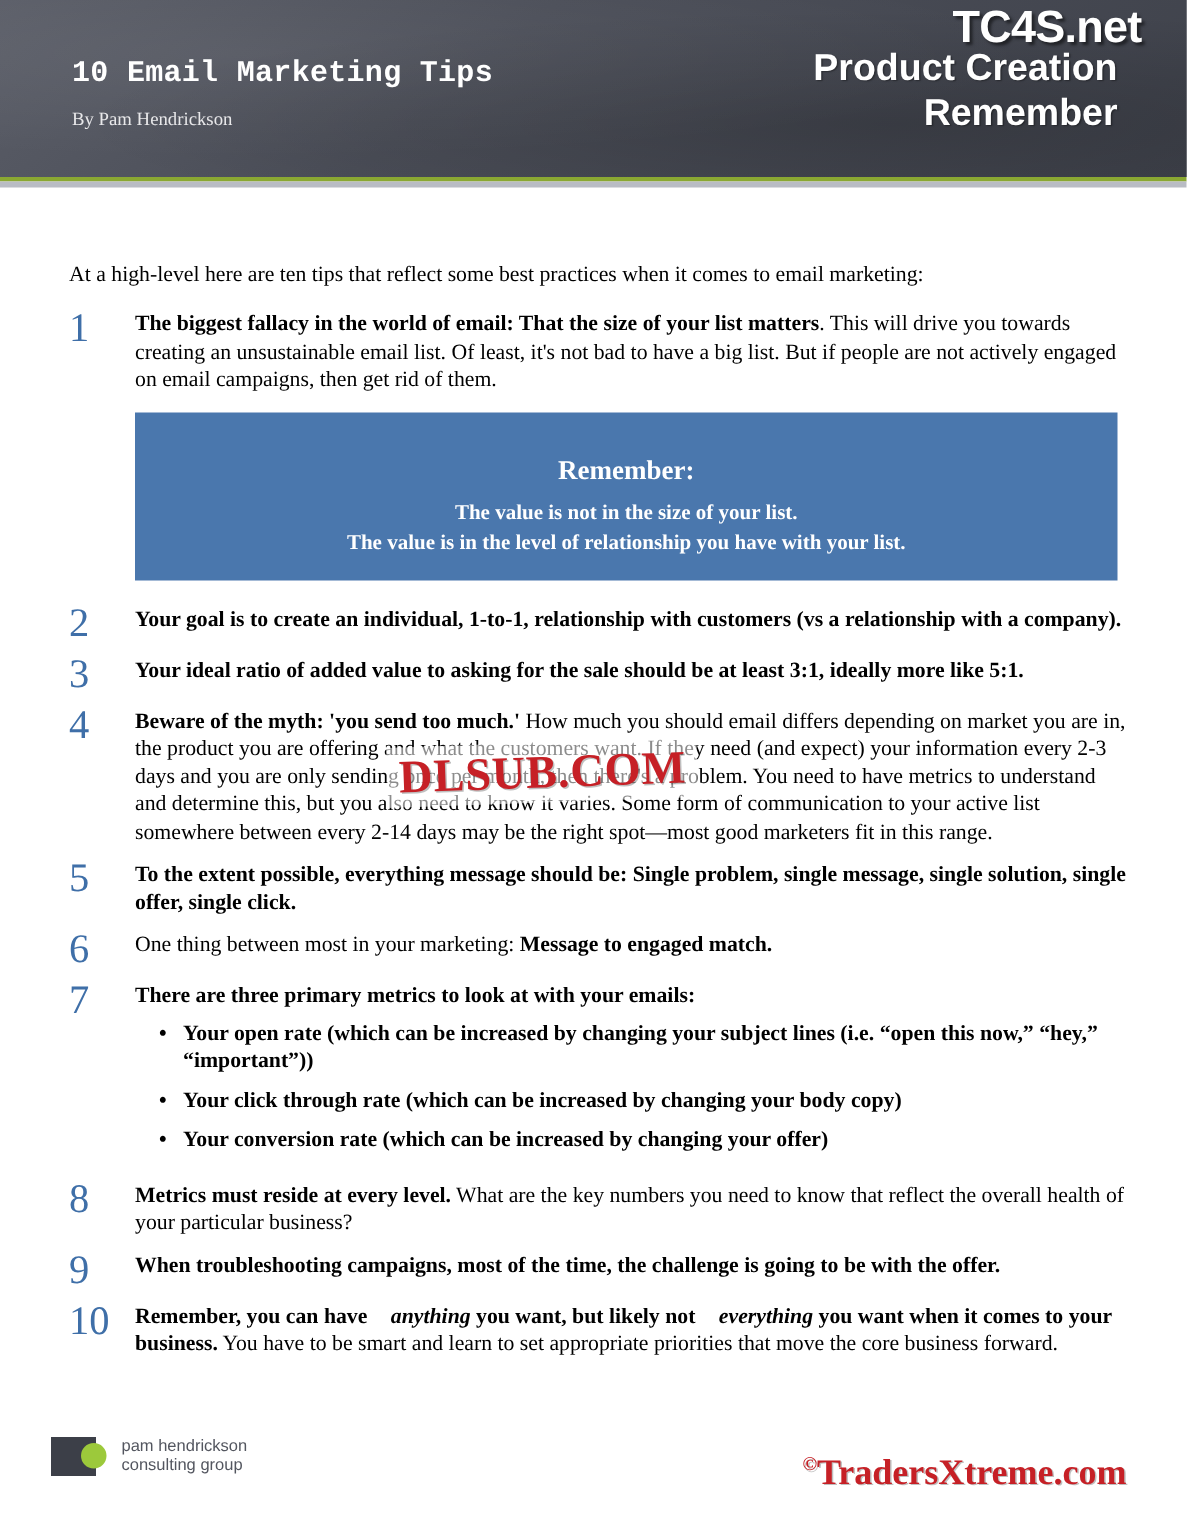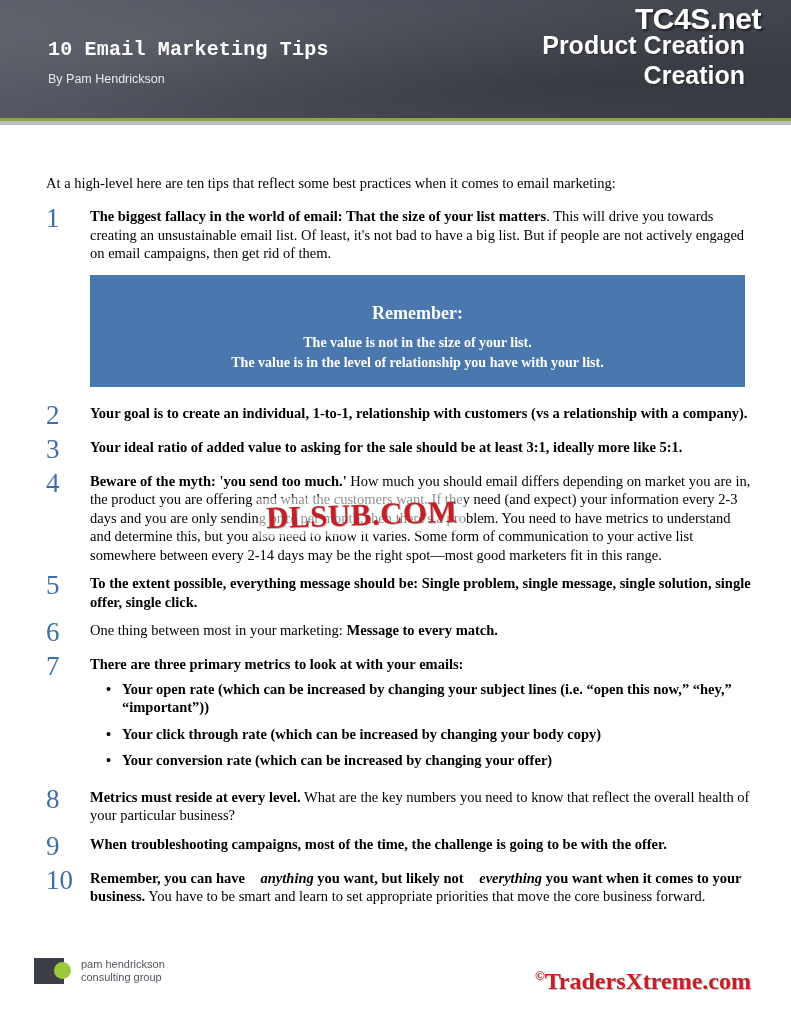--- a/index.html
+++ b/index.html
@@ -35,21 +35,21 @@
     font-family: Liberation Mono, monospace;
     font-weight: bold;
     font-size: 20px;
     letter-spacing: 0.2px;
   }
   .header-author {
     position: absolute;
     left: 48px;
     top: 72px;
     color: #e8e8ea;
-    font-family: Liberation Sans, sans-serif;
+    font-family: Liberation Serif, serif;
     font-size: 12.5px;
   }
   .brand-block {
     position: absolute;
     right: 46px;
     top: 30px;
     text-align: right;
     width: 380px;
   }
   .brand-line {
@@ -247,21 +247,21 @@
   .copy-mark { font-size: 13px; vertical-align: super; }
 </style>
 </head>
 <body>
 
 <div class="header">
   <div class="header-title">10 Email Marketing Tips</div>
   <div class="header-author">By Pam Hendrickson</div>
   <div class="brand-block">
     <div class="brand-line">Product Creation</div>
-    <div class="brand-line">Creation</div>
+    <div class="brand-line">Remember</div>
   </div>
   <div class="watermark-top">TC4S.net</div>
 </div>
 <div class="header-rule-green"></div>
 <div class="header-rule-gray"></div>
 
 <div class="content">
   <div class="intro">At a high-level here are ten tips that reflect some best practices when it comes to email marketing:</div>
 
   <div class="tips">
@@ -303,21 +303,21 @@
     <div class="tip">
       <div class="tip-num">5</div>
       <div class="tip-body">
         <b>To the extent possible, everything message should be:  Single problem, single message, single solution, single offer, single click.</b>
       </div>
     </div>
 
     <div class="tip">
       <div class="tip-num">6</div>
       <div class="tip-body">
-        <span>One thing between most in your marketing:  </span><b>Message to every match.</b>
+        <span>One thing between most in your marketing:  </span><b>Message to engaged match.</b>
       </div>
     </div>
 
     <div class="tip">
       <div class="tip-num">7</div>
       <div class="tip-body">
         <b>There are three primary metrics to look at with your emails:</b>
         <ul class="sublist">
           <li>Your open rate (which can be increased by changing your subject lines (i.e. “open this now,” “hey,” “important”))</li>
           <li>Your click through rate (which can be increased by changing your body copy)</li>

